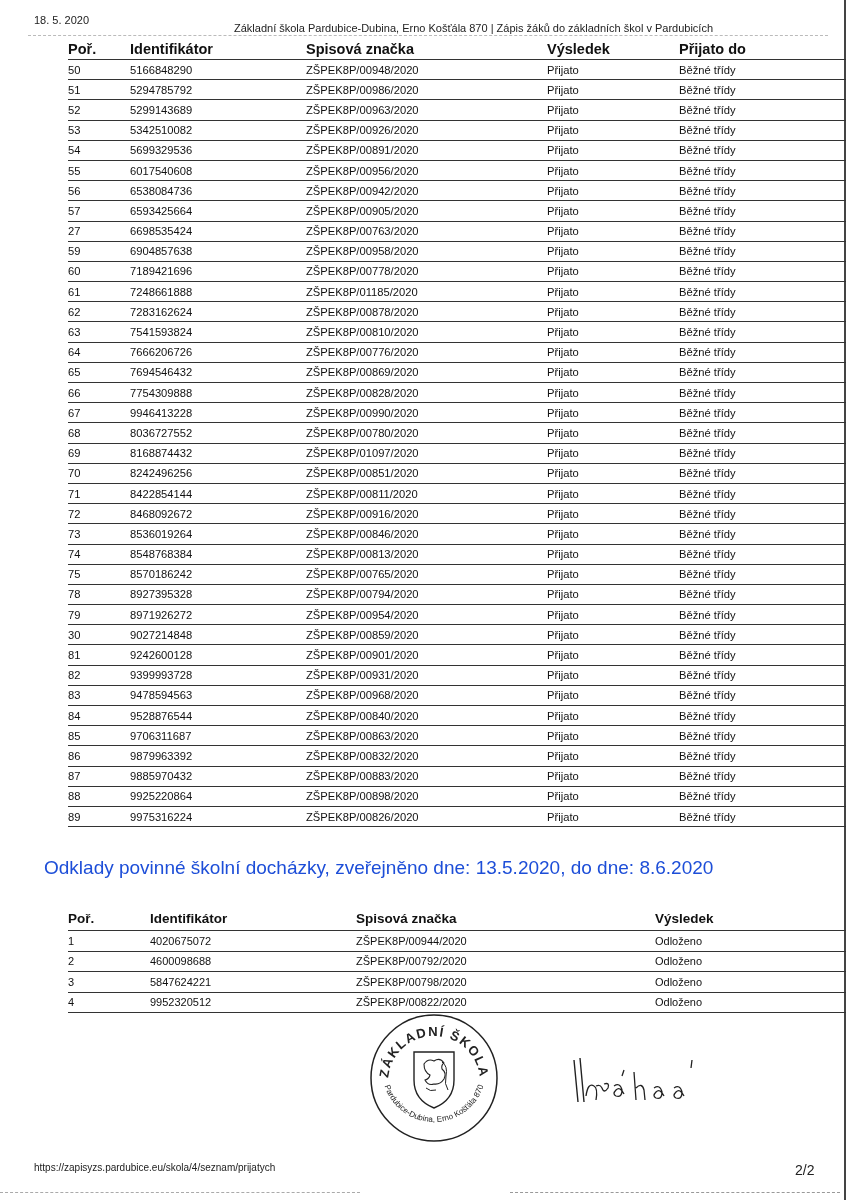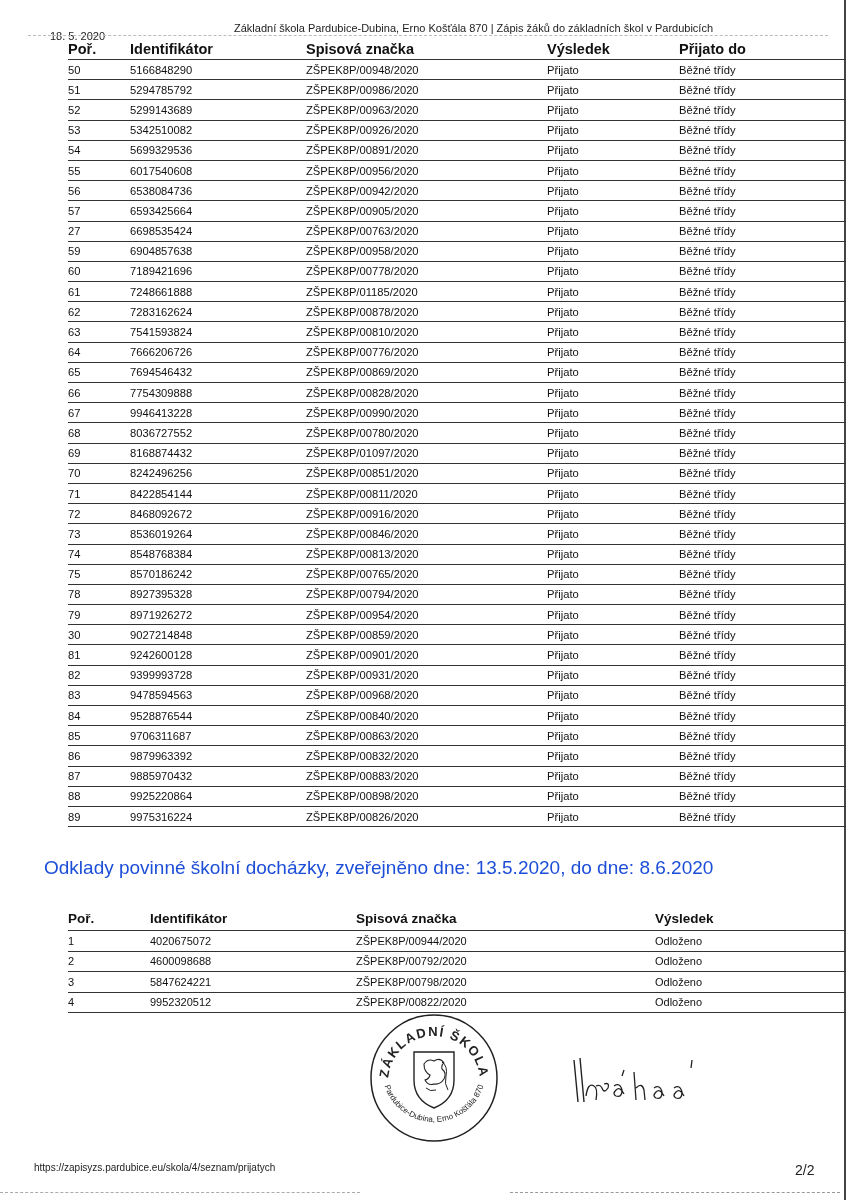--- a/index.html
+++ b/index.html
@@ -1,20 +1,20 @@
 <!DOCTYPE html>
 <html><head>
 <meta charset="utf-8">
 <style>
   html, body { margin: 0; padding: 0; background: #ffffff; }
   body { width: 848px; height: 1200px; position: relative; overflow: hidden;
          font-family: "Liberation Sans", sans-serif; color: #111; }
   .scan-edge { position: absolute; right: 2px; top: 0; width: 2px; height: 1200px; background: #444; }
   .hdr { position: absolute; top: 14px; left: 34px; right: 40px; height: 18px; font-size: 11px; color: #222; }
-  .hdr .date { position: absolute; left: 0; top: 16px; margin-left: 16px; }
+  .hdr .date { position: absolute; left: 0; top: 0; }
   .hdr .title { position: absolute; left: 200px; top: 8px; white-space: nowrap; }
   .dotline { position: absolute; top: 35px; left: 28px; width: 800px; border-top: 1px dashed #bbb; }
 
   table { border-collapse: collapse; position: absolute; left: 44px; margin-left: 24px; }
   table td, table th { text-align: left; padding: 0; white-space: nowrap; }
   #main-table { top: 38px; width: 778px; }
   #main-table th { font-size: 14.5px; font-weight: bold; height: 21px; border-bottom: 1.5px solid #333; vertical-align: middle; }
   #main-table td { font-size: 11.2px; height: 19.2px; border-bottom: 1.3px solid #333; vertical-align: middle; }
   #main-table .c0 { width: 62px; }
   #main-table .c1 { width: 176px; }

